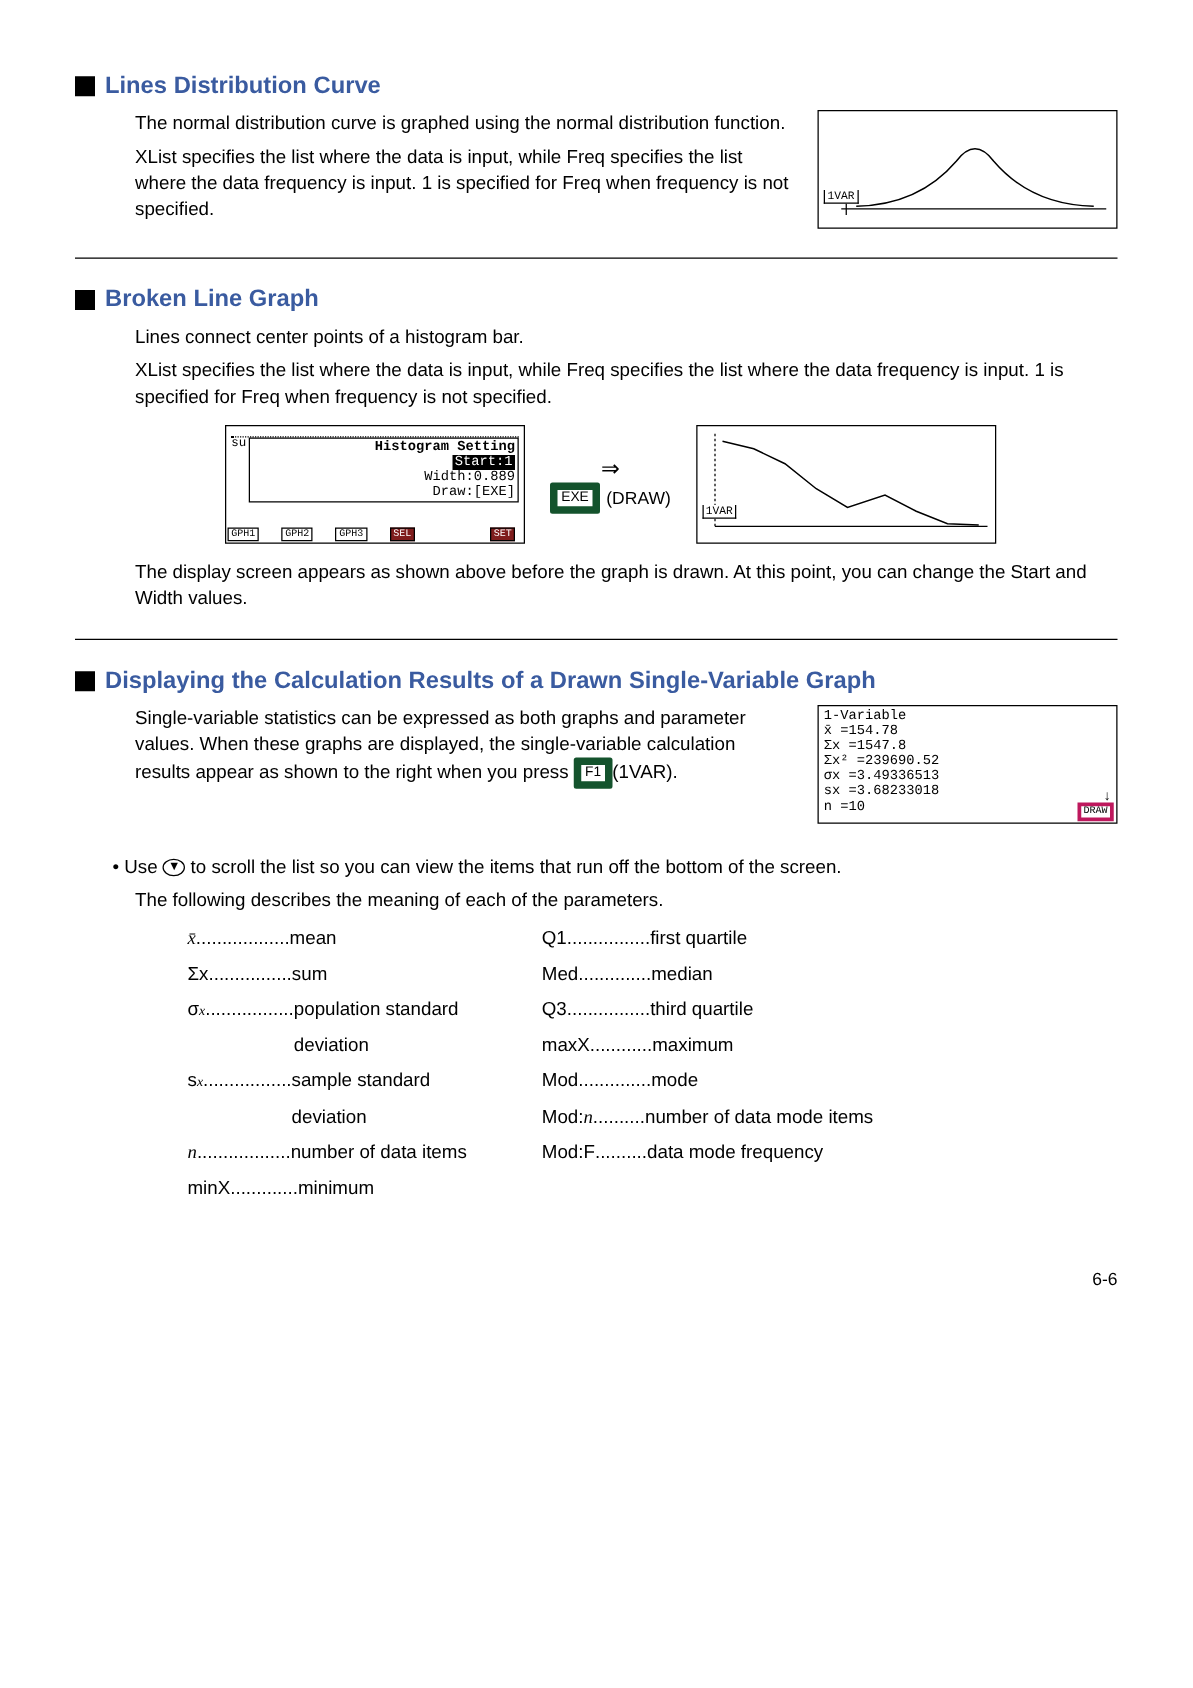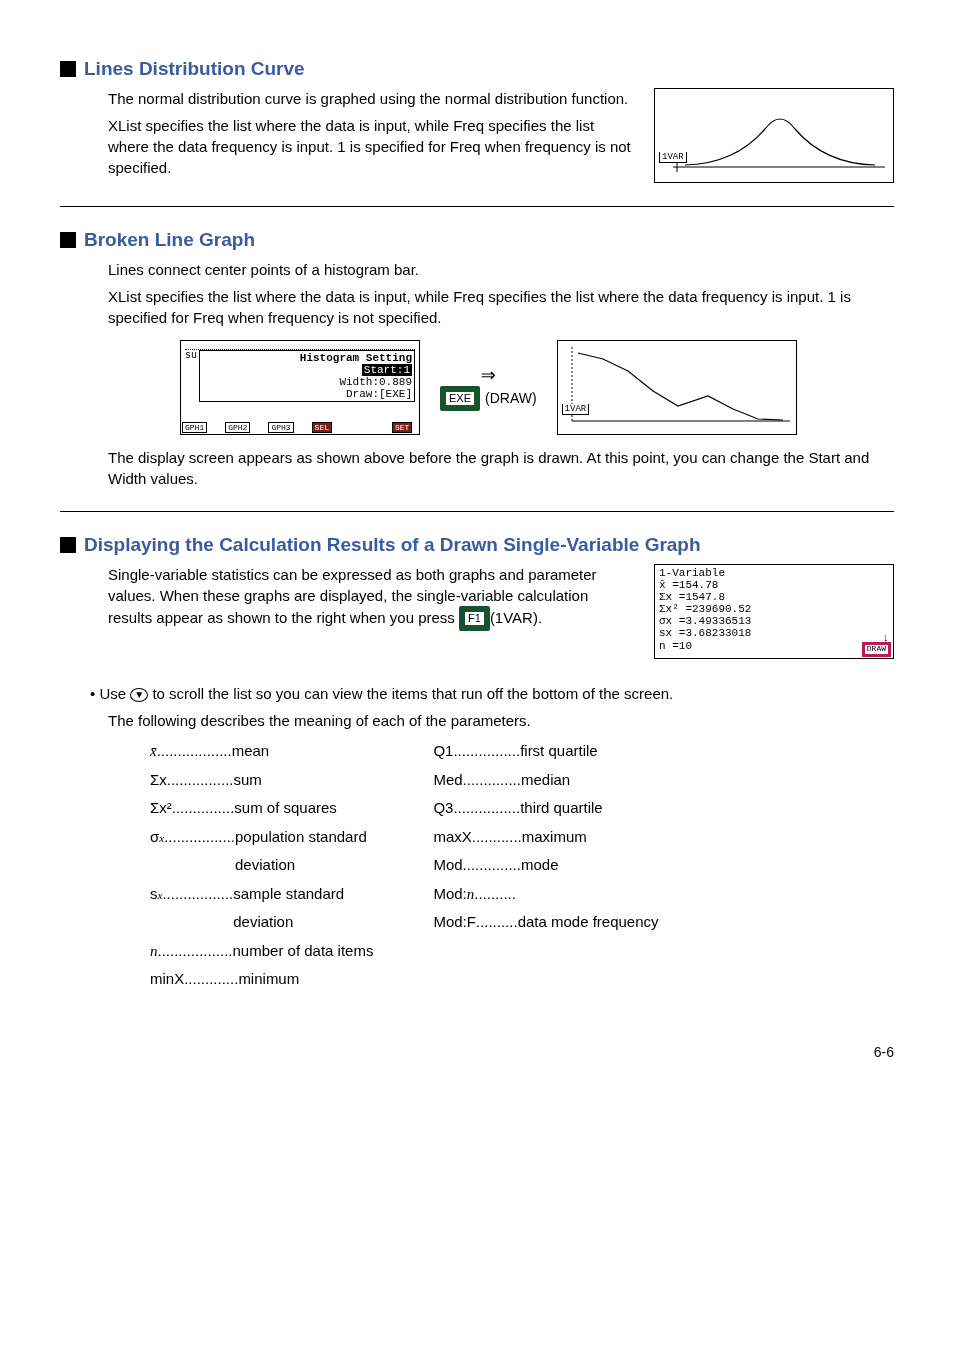--- a/index.html
+++ b/index.html
@@ -233,25 +233,20 @@
         <span class="italic">x̄</span>
         <span class="dots"> ..................</span>
         <span>mean</span>
       </div>
     <div class="param-row">
         <span>Σx</span>
         <span class="dots"> ................</span>
         <span>sum</span>
       </div>
     <div class="param-row">
-        <span>Σx²</span>
-        <span class="dots"> ...............</span>
-        <span>sum of squares</span>
-      </div>
-    <div class="param-row">
         <span>σ<span class="italic" style="font-size:11px;">x</span></span>
         <span class="dots"> .................</span>
         <span>population standard<br><span style="margin-left:0;">deviation</span></span>
       </div>
     <div class="param-row">
         <span>s<span class="italic" style="font-size:11px;">x</span></span>
         <span class="dots"> .................</span>
         <span>sample standard<br>deviation</span>
       </div>
     <div class="param-row">
@@ -288,20 +283,21 @@
         <span>maximum</span>
       </div>
     <div class="param-row">
         <span>Mod</span>
         <span class="dots">..............</span>
         <span>mode</span>
       </div>
     <div class="param-row">
         <span>Mod:<span class="italic">n</span></span>
         <span class="dots"> ..........</span>
+        <span>number of data mode items</span>
       </div>
     <div class="param-row">
         <span>Mod:F</span>
         <span class="dots"> ..........</span>
         <span>data mode frequency</span>
       </div>
   </div>
 </div>
 
 <div class="page-num">6-6</div>

